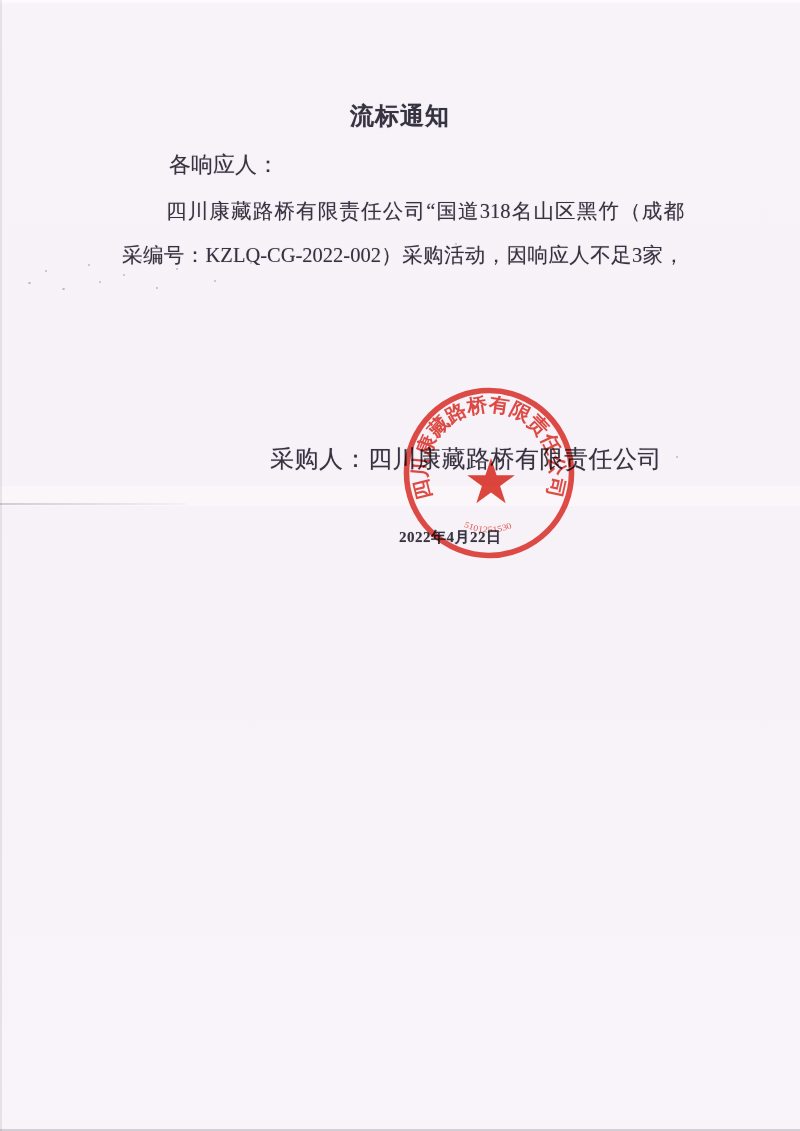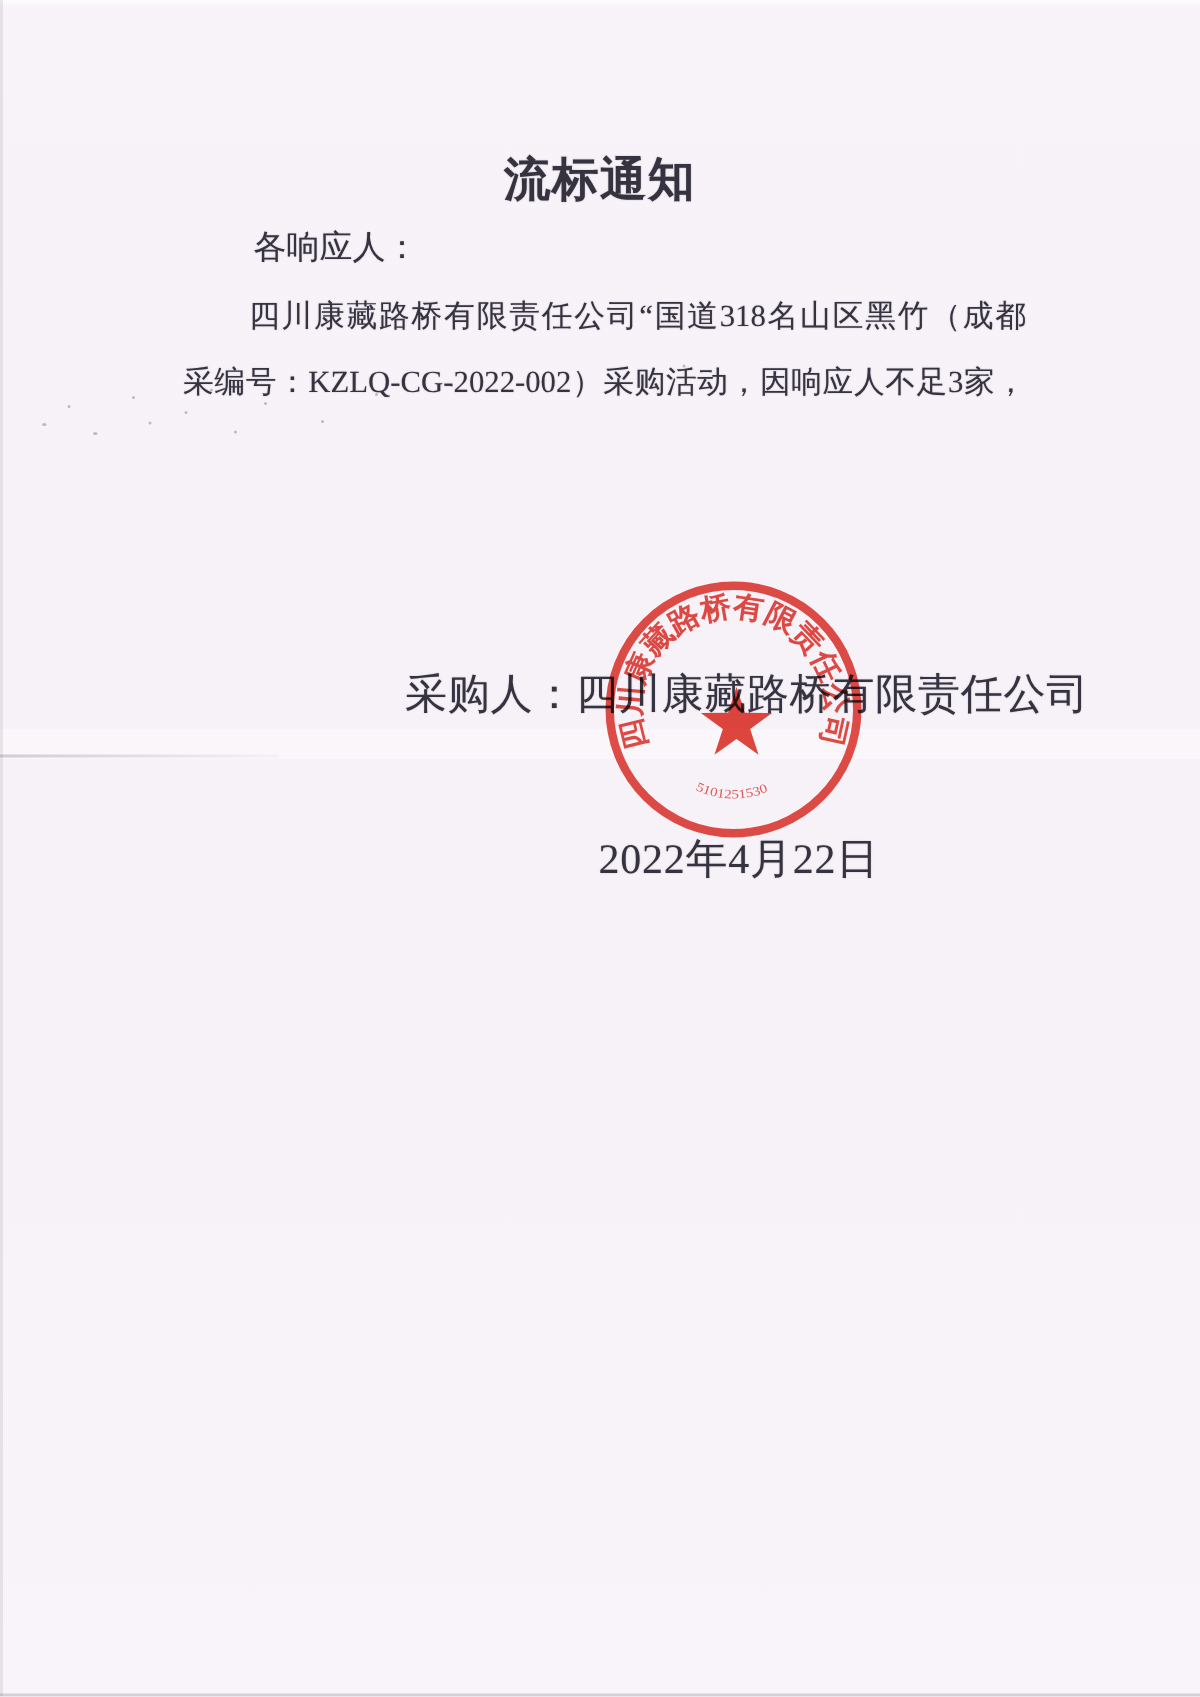--- a/index.html
+++ b/index.html
@@ -29,47 +29,49 @@
     background: rgba(120,110,125,0.28); pointer-events: none;
   }
   .edge-left {
     position: absolute; left: 0; top: 0; width: 2px; height: 100%;
     background: rgba(120,110,125,0.14); pointer-events: none;
   }
   .noise { position: absolute; border-radius: 50%; background: rgba(85,80,95,0.35); pointer-events: none; }
 
   .doc-title {
     position: absolute; left: 0; top: 103px; width: 100%;
-    text-align: center; font-size: 31px; font-weight: bold;
+    text-align: center; font-size: 24px; font-weight: bold;
     letter-spacing: 1px; line-height: 1.1;
     text-shadow: 0 0 1px rgba(50,48,60,0.4);
   }
   .salutation {
     position: absolute; left: 122px; top: 152px;
     font-size: 22px; line-height: 1.2;
     text-shadow: 0 0 1px rgba(50,48,60,0.35);
     margin-left: 47px;
   }
   .body-block {
     position: absolute; left: 122px; top: 190px; width: 562px;
     font-size: 20.5px;
     text-shadow: 0 0 1px rgba(50,48,60,0.35);
   }
   .body-line { line-height: 43.8px; height: 43.8px; white-space: nowrap; }
   .body-line.justify { white-space: normal; text-align: justify; text-align-last: justify; }
   .body-line.first { text-indent: 44px; }
   .signature-line {
     position: absolute; left: 270px; top: 447px;
-    font-size: 28px; letter-spacing: 0.5px; line-height: 1.2;
+    font-size: 24px; letter-spacing: 0.5px; line-height: 1.2;
     text-shadow: 0 0 1px rgba(50,48,60,0.35);
+    font-family: Liberation Mono, monospace;
   }
   .date-line {
-    position: absolute; left: 399px; top: 557px;
-    font-size: 28px; letter-spacing: 0.5px; line-height: 1.2;
+    position: absolute; left: 399px; top: 528px;
+    font-size: 15px; letter-spacing: 0.5px; line-height: 1.2;
     text-shadow: 0 0 1px rgba(50,48,60,0.35);
+    font-weight: bold;
   }
   .seal {
     position: absolute; left: 398px; top: 386px; width: 186px; height: 186px;
     mix-blend-mode: multiply; pointer-events: none;
     opacity: 0.93;
   }
 </style>
 </head>
 <body>
 

